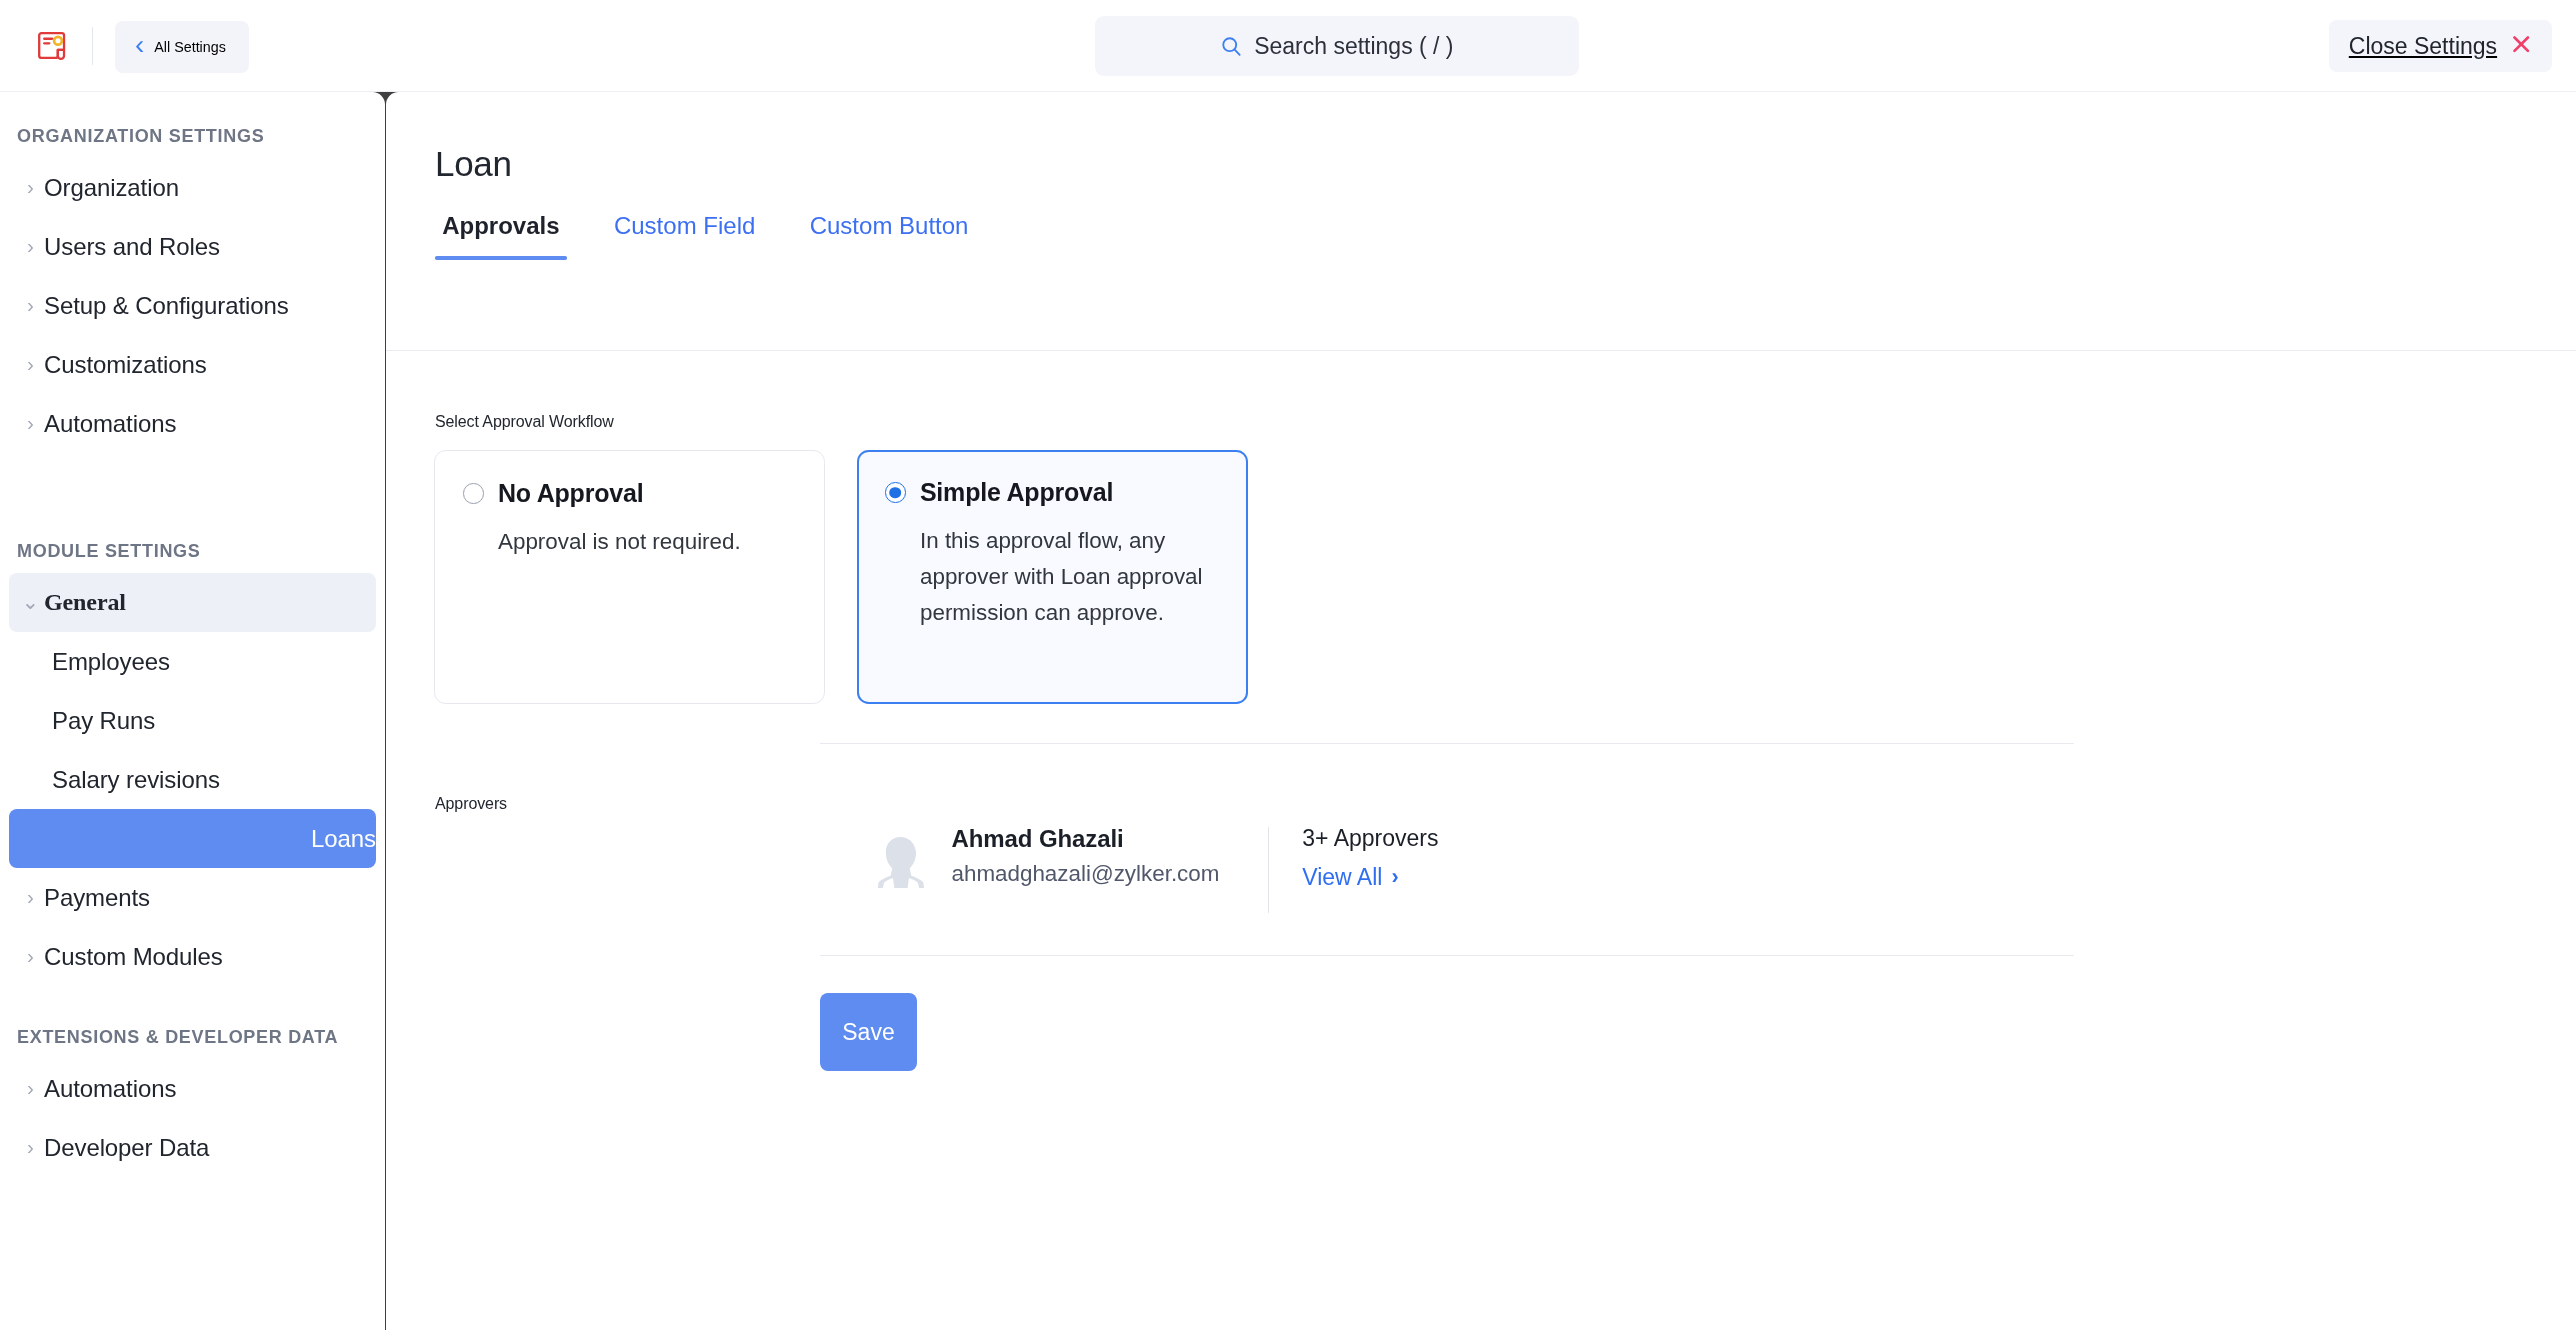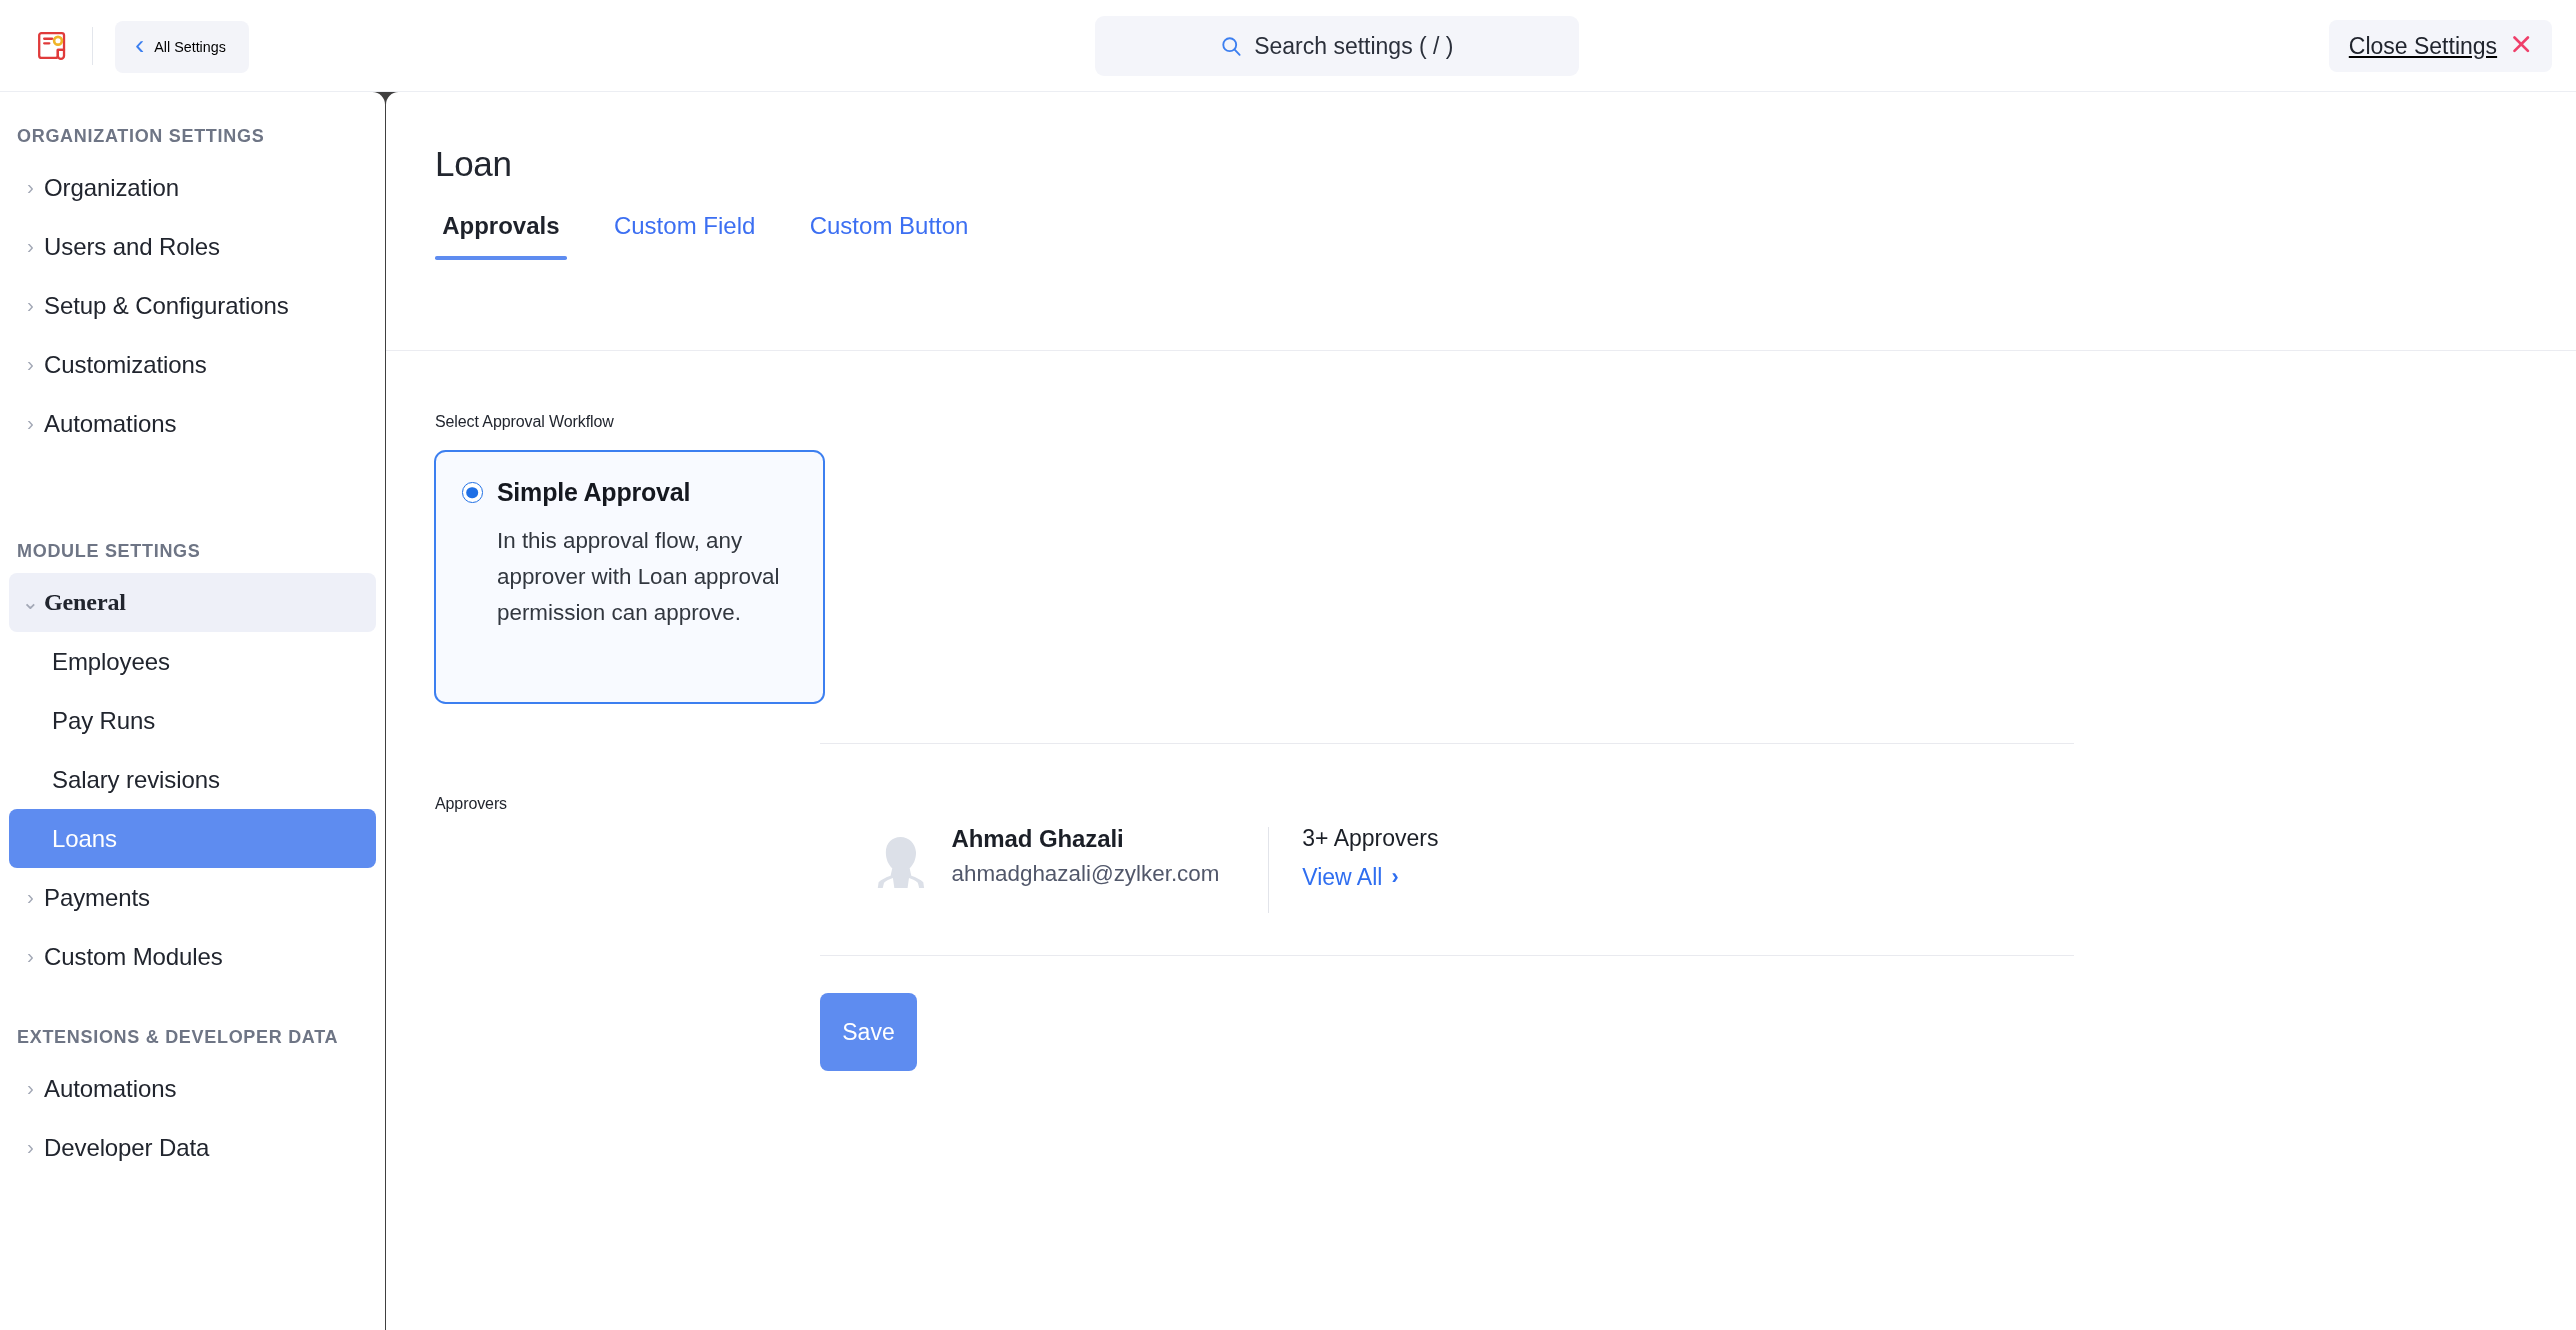--- a/index.html
+++ b/index.html
@@ -143,21 +143,21 @@
     justify-content: center;
   }
   .nav-label {
     font-size: 24px;
     color: #21252e;
     letter-spacing: -0.1px;
   }
   .nav-item.sub { padding-left: 43px; }
   .nav-item.active-soft { background: #eef0f8; }
   .nav-item.active-soft .nav-label { font-weight: 700; font-family: Liberation Serif, serif; }
-  .nav-item.active-blue { background: #5e8cf0; }
+  .nav-item.active-blue { background: #5e8cf0; justify-content: flex-end; }
   .nav-item.active-blue .nav-label { color: #ffffff; }
 
   
   .page-title {
     position: absolute;
     left: 49px; top: 52px;
     font-size: 35px;
     color: #22262f;
     font-weight: 400;
     letter-spacing: -0.3px;
@@ -467,20 +467,27 @@
       <div class="tab active">Approvals</div>
       <div class="tab">Custom Field</div>
       <div class="tab">Custom Button</div>
     </div>
     <div class="tabs-rule"></div>
 
     <div class="section-label" id="sel-workflow-label">Select Approval Workflow</div>
 
     <div class="workflow-cards">
 
+      <div class="wf-card">
+        <div class="wf-head">
+          <span class="radio-outer"></span>
+          <span class="wf-title">No Approval</span>
+        </div>
+        <div class="wf-desc">Approval is not required.</div>
+      </div>
 
       <div class="wf-card selected">
         <div class="wf-head">
           <span class="radio-outer on"></span>
           <span class="wf-title">Simple Approval</span>
         </div>
         <div class="wf-desc">In this approval flow, any approver with Loan approval permission can approve.</div>
       </div>
     </div>
 

